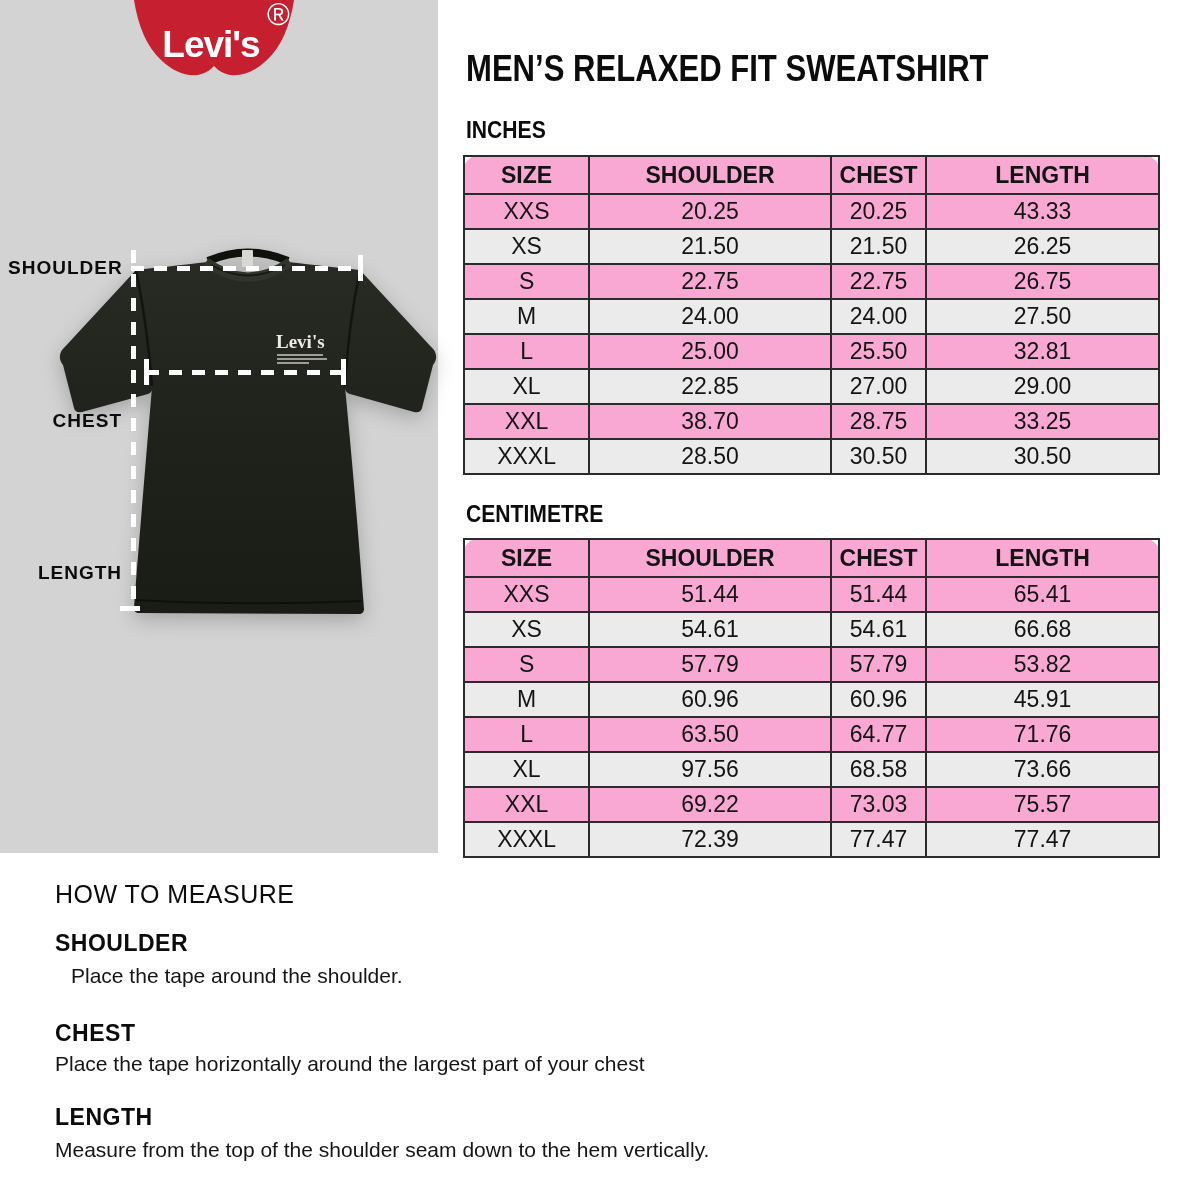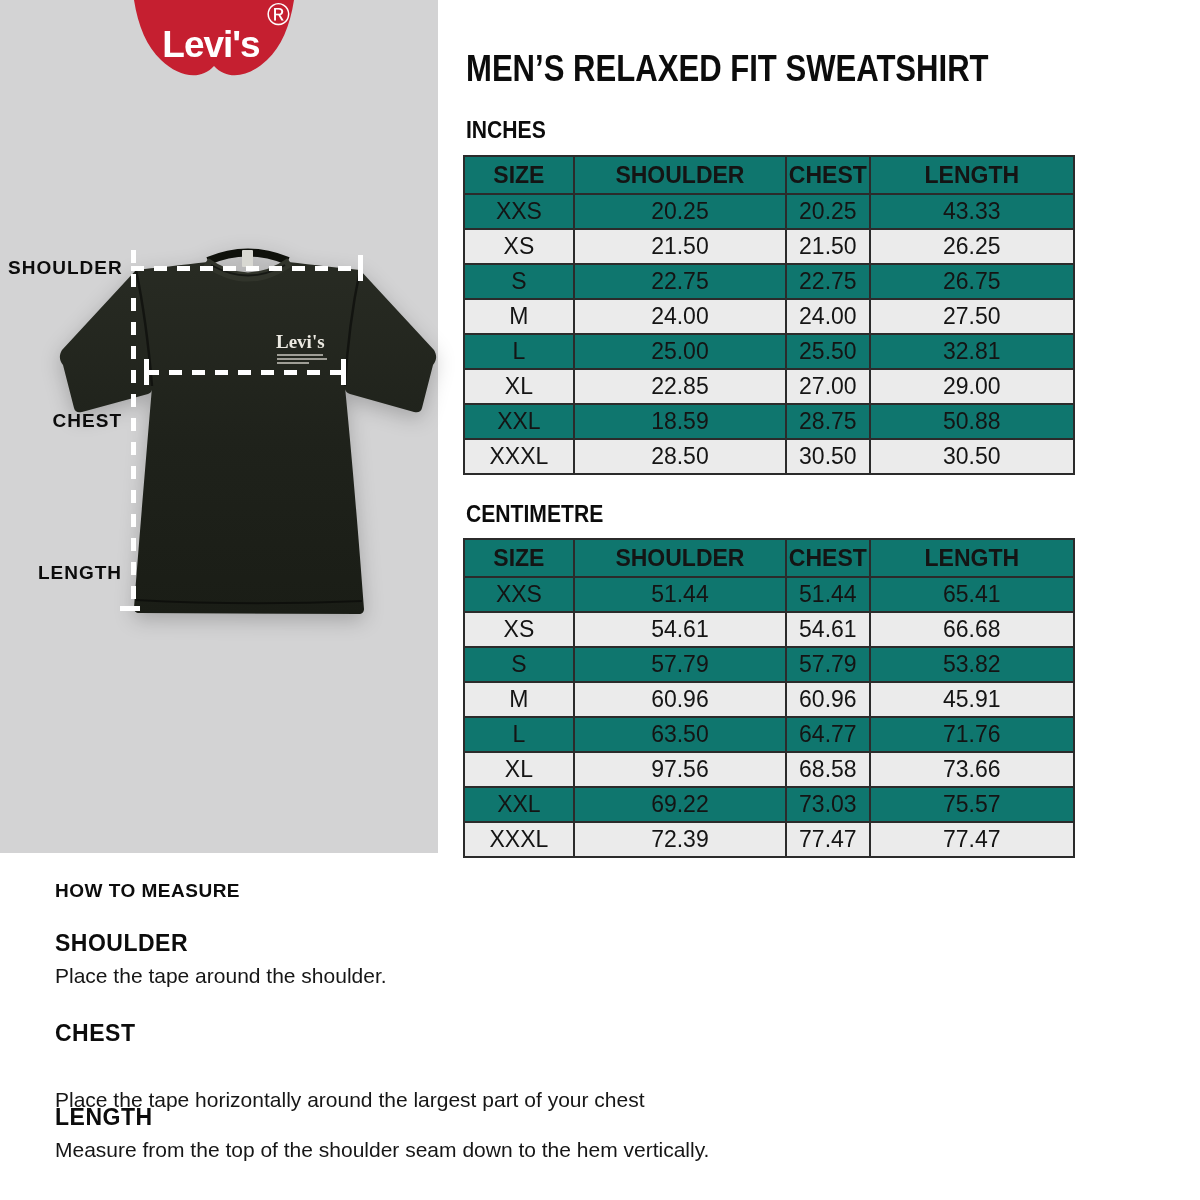--- a/index.html
+++ b/index.html
@@ -21,36 +21,36 @@
   .tick-h{position:absolute;height:5px;width:20px;background:#fff;}
   .measure-label{position:absolute;left:8px;width:114px;text-align:right;
     font-weight:bold;font-size:19px;letter-spacing:1px;color:#0c0c0c;}
   
   .page-title{position:absolute;left:466px;top:48px;font-size:37px;font-weight:bold;
     color:#0c0c0c;white-space:nowrap;transform:scaleX(.84);transform-origin:left top;letter-spacing:0;}
   .unit-label{position:absolute;left:466px;font-size:24px;font-weight:bold;color:#0c0c0c;
     transform:scaleX(.88);transform-origin:left top;white-space:nowrap;}
   .unit-inches{top:116px;}
   .unit-cm{top:500px;}
-  table.size-table{position:absolute;left:463px;width:612px;border-collapse:collapse;
-    table-layout:fixed;font-size:23px;color:#141414;background:#0f766e;}
+  table.size-table{position:absolute;left:463px;width:697px;border-collapse:collapse;
+    table-layout:fixed;font-size:23px;color:#141414;background:#f9a8d4;border-radius:17px;}
   table.size-table.t-inches{top:155px;}
   table.size-table.t-cm{top:538px;}
   table.size-table th,table.size-table td{border:2px solid #2b2b2b;text-align:center;padding:0;}
   table.size-table th{height:36px;font-size:23px;font-weight:bold;}
   table.size-table td{height:33px;font-weight:normal;}
   table.size-table tbody tr:nth-child(even){background:#ebebeb;}
   col.c-size{width:18%;} col.c-shoulder{width:34.8%;} col.c-chest{width:13.7%;} col.c-length{width:33.5%;}
   
-  .htm-title{position:absolute;left:55px;top:880px;font-size:19px;font-weight:bold;
+  .htm-title{position:absolute;left:55px;top:880px;font-size:25px;font-weight:normal;
     letter-spacing:.5px;color:#0c0c0c;}
   .htm-label{position:absolute;left:55px;font-size:23px;font-weight:bold;letter-spacing:.5px;color:#0c0c0c;}
   .htm-text{position:absolute;left:55px;font-size:21px;color:#161616;}
-  .htm-label.l1{top:930px;} .htm-text.t1{top:964px;}
-  .htm-label.l2{top:1020px;} .htm-text.t2{top:1052px;margin-top:36px;}
+  .htm-label.l1{top:930px;} .htm-text.t1{top:964px;margin-left:16px;}
+  .htm-label.l2{top:1020px;} .htm-text.t2{top:1052px;}
   .htm-label.l3{top:1104px;} .htm-text.t3{top:1138px;text-align:right;}
 </style>
 </head>
 <body>
 
 <div class="gray-panel"></div>
 
 <div class="logo-wrap">
   <svg width="166" height="95" viewBox="0 0 166 95" style="overflow:visible">
     <path d="M 1 0 L 161 0 C 157 26 148 47 134 60 C 116 77 95 81 81 66 C 67 81 46 77 28 60 C 14 47 5 26 1 0 Z" fill="#c51f30"></path>
@@ -173,23 +173,23 @@
         <td>32.81</td>
       </tr>
       <tr>
         <td>XL</td>
         <td>22.85</td>
         <td>27.00</td>
         <td>29.00</td>
       </tr>
       <tr>
         <td>XXL</td>
-        <td>18.59</td>
+        <td>38.70</td>
         <td>28.75</td>
-        <td>50.88</td>
+        <td>33.25</td>
       </tr>
       <tr>
         <td>XXXL</td>
         <td>28.50</td>
         <td>30.50</td>
         <td>30.50</td>
       </tr>
     </tbody>
   </table>
 

